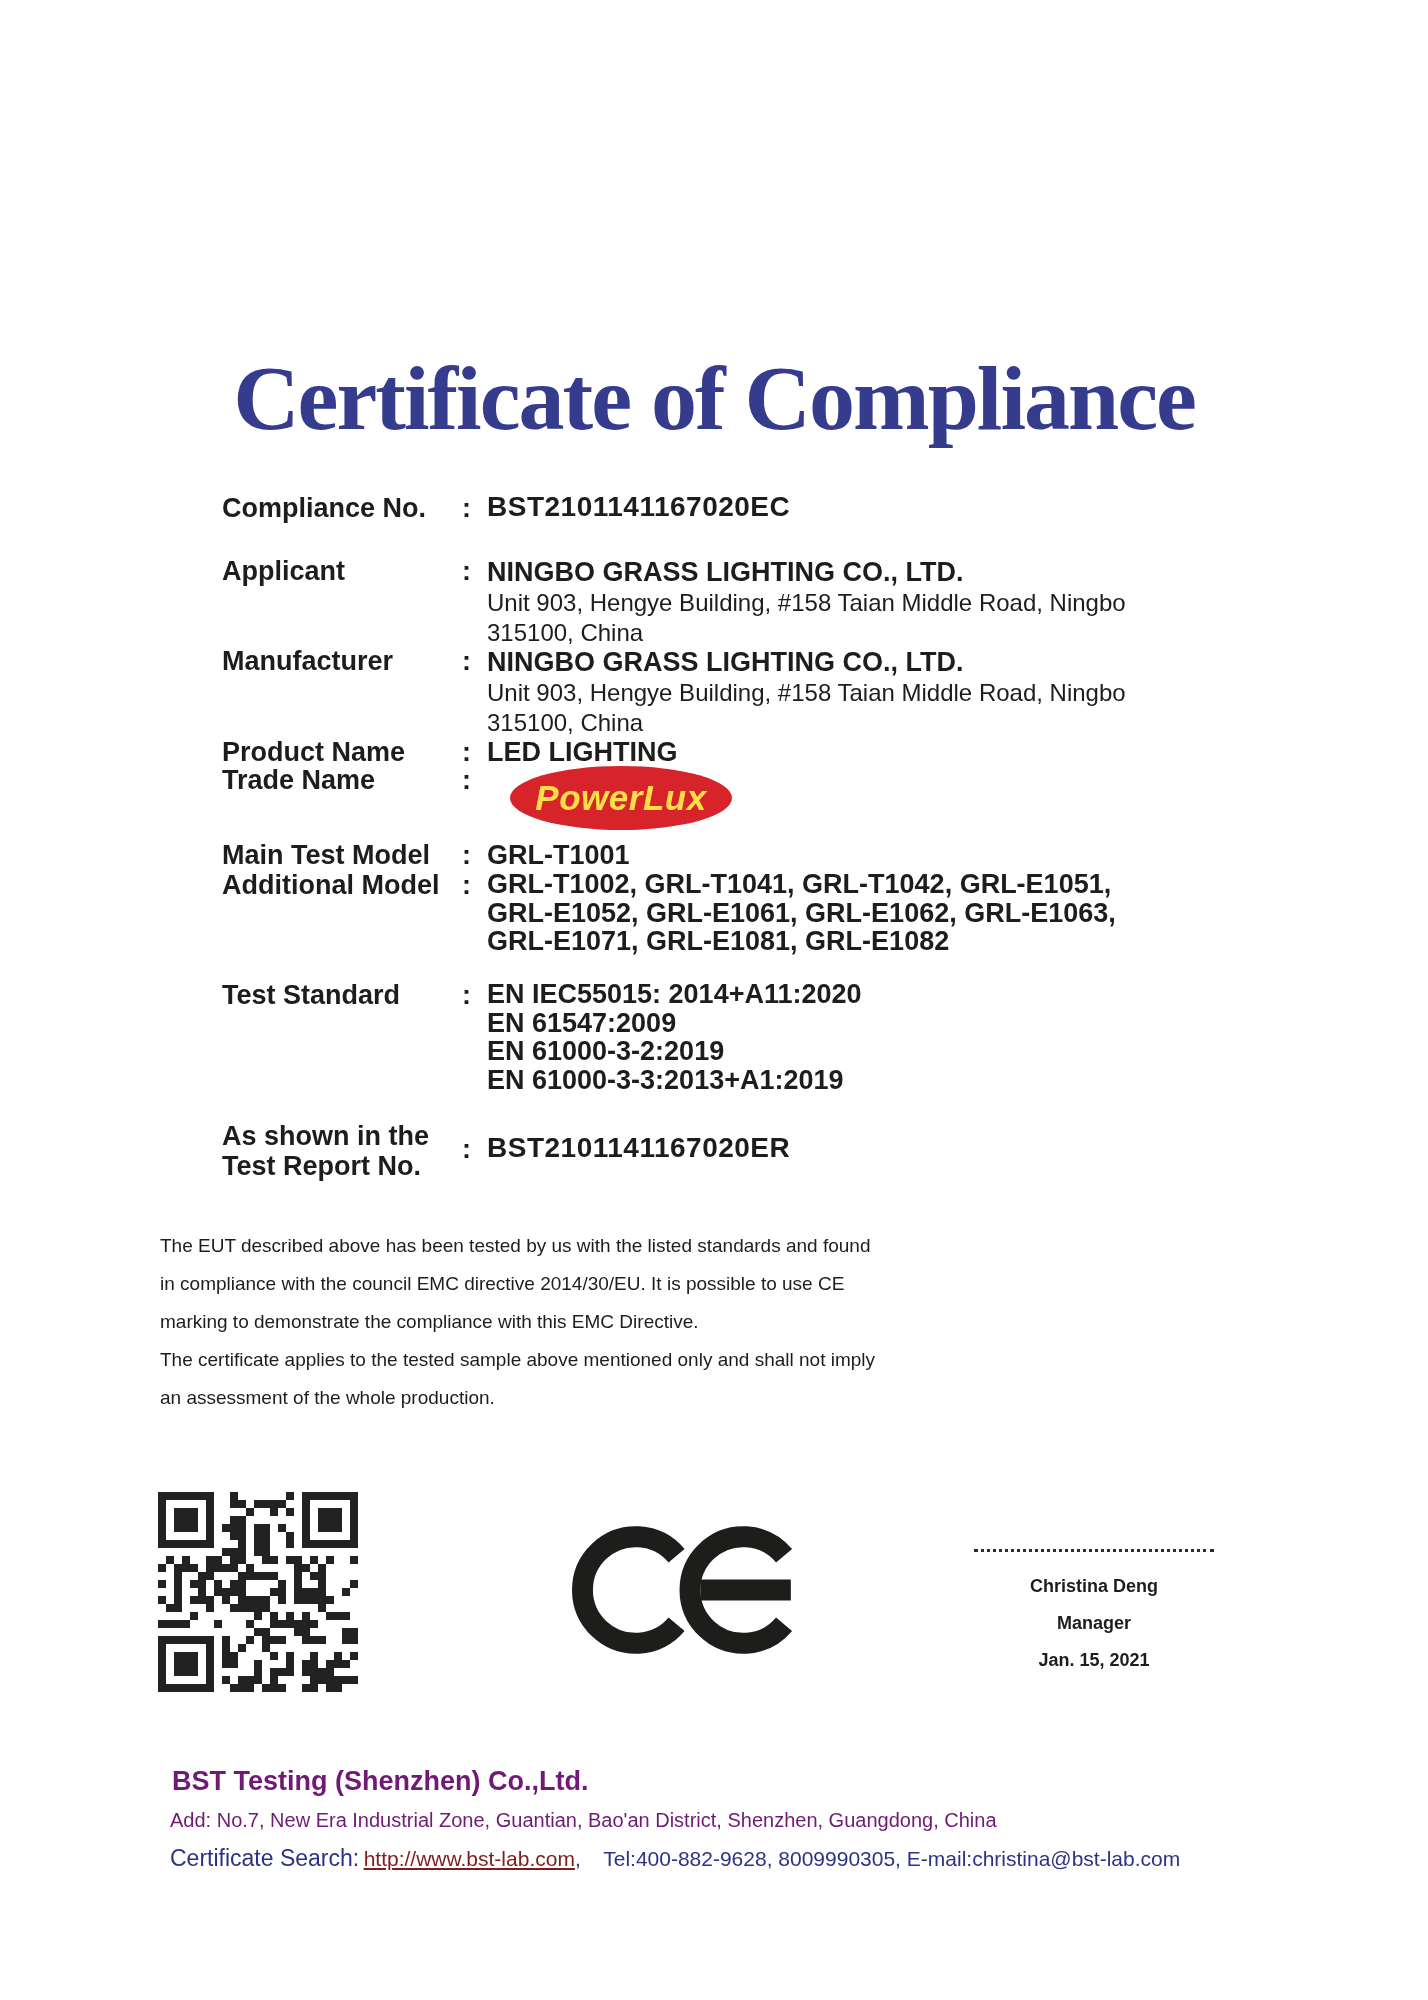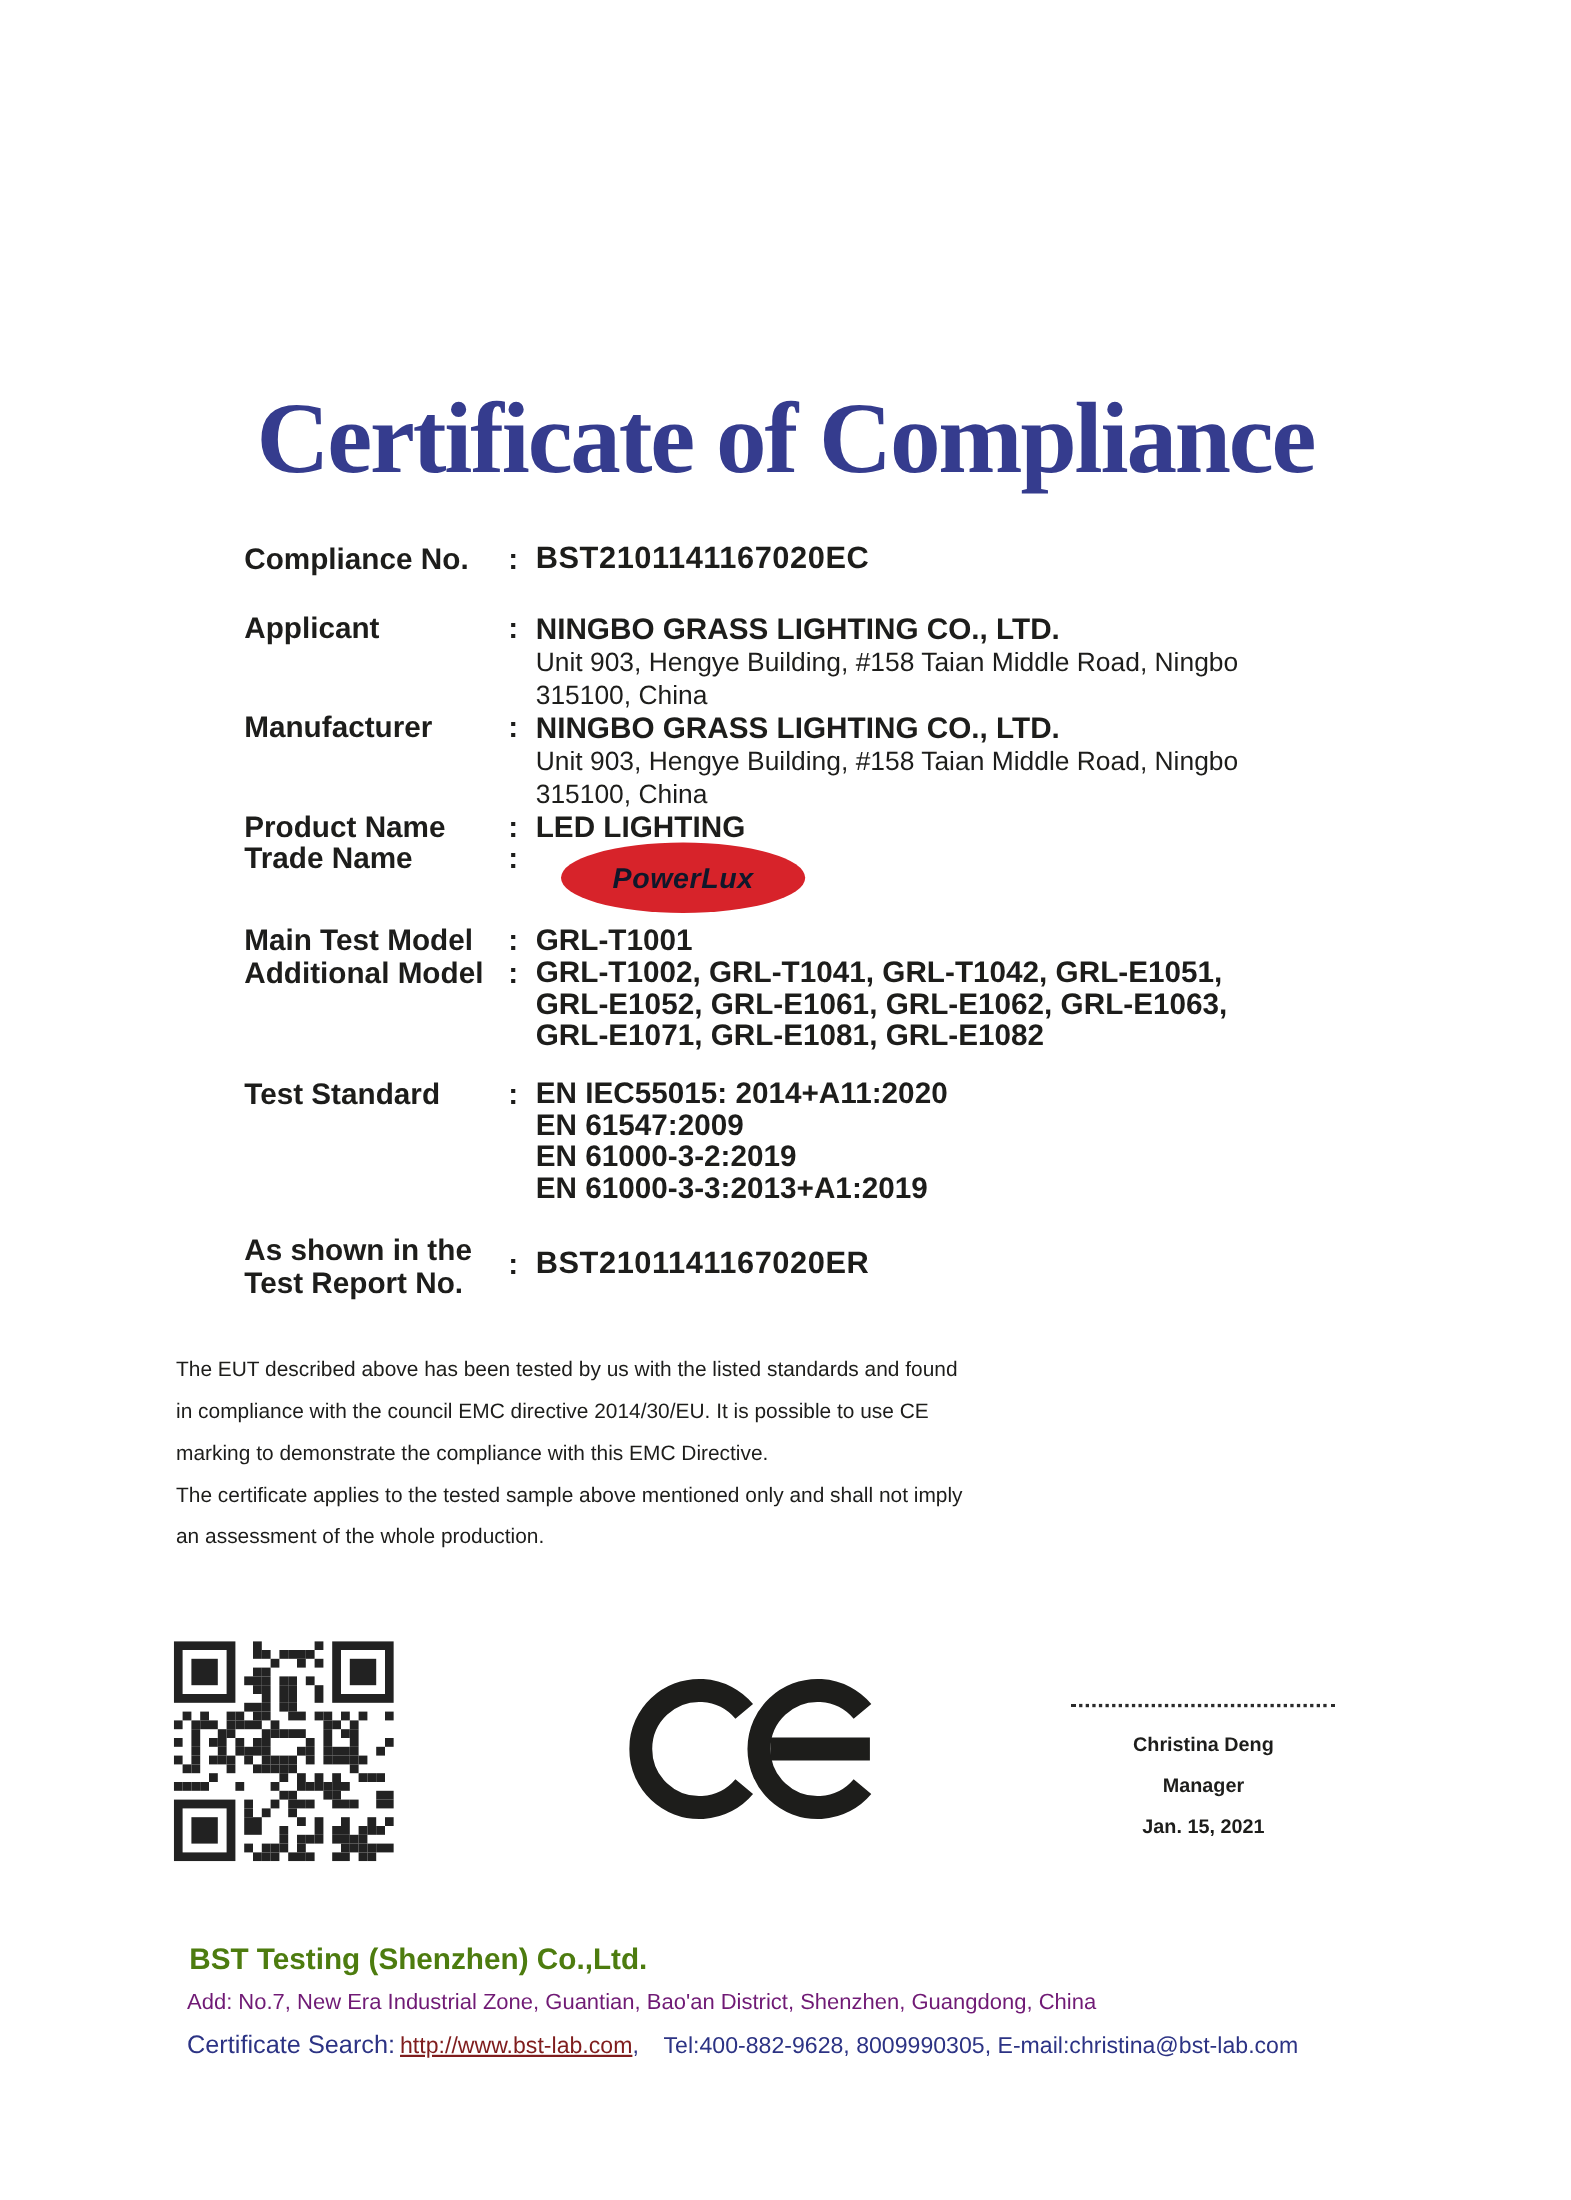--- a/index.html
+++ b/index.html
@@ -18,30 +18,30 @@
   .val .name{font-size:27px;font-weight:bold;line-height:32px;}
   .val .addr{font-size:24px;font-weight:normal;line-height:30px;}
   .val.multiline div{line-height:28.5px;}
   .bignum{font-size:28px;letter-spacing:0.5px;}
   .powerlux{
     position:absolute;left:510px;top:766px;width:222px;height:64px;
     background:#d7232a;border-radius:50%;
     display:flex;align-items:center;justify-content:center;
   }
   .powerlux span{
-    color:#0f172a;font-size:26px;font-weight:bold;font-style:italic;letter-spacing:0.5px;
+    color:#fde047;font-size:35px;font-weight:bold;font-style:italic;letter-spacing:0.5px;
   }
   .statement{position:absolute;left:160px;top:1227px;width:1140px;}
   .statement div{font-size:19px;line-height:38px;}
   .qr{position:absolute;left:158px;top:1492px;width:200px;height:200px;}
   .ce{position:absolute;left:572px;top:1526px;width:235px;height:128px;}
   .sigline{position:absolute;left:974px;top:1549px;width:240px;border-top:3px dotted #2b2b2b;}
   .sigblock{position:absolute;left:944px;top:1568px;width:300px;text-align:center;}
   .sigblock div{font-size:18px;font-weight:bold;line-height:37px;}
-  .f-company{position:absolute;left:172px;top:1766px;font-size:27px;font-weight:bold;color:#4d7c0f;}
+  .f-company{position:absolute;left:172px;top:1766px;font-size:27px;font-weight:bold;color:#701a75;}
   .f-address{position:absolute;left:170px;top:1809px;font-size:20px;color:#701a75;}
   .f-search{position:absolute;left:170px;top:1845px;color:#2c3384;}
   .f-search .slabel{font-size:23px;}
   .f-search .surl{font-size:21px;color:#7f1d1d;}
   .f-search .scomma{font-size:21px;}
   .f-search .scontact{font-size:21px;margin-left:18px;}
 </style>
 </head>
 <body>
 

